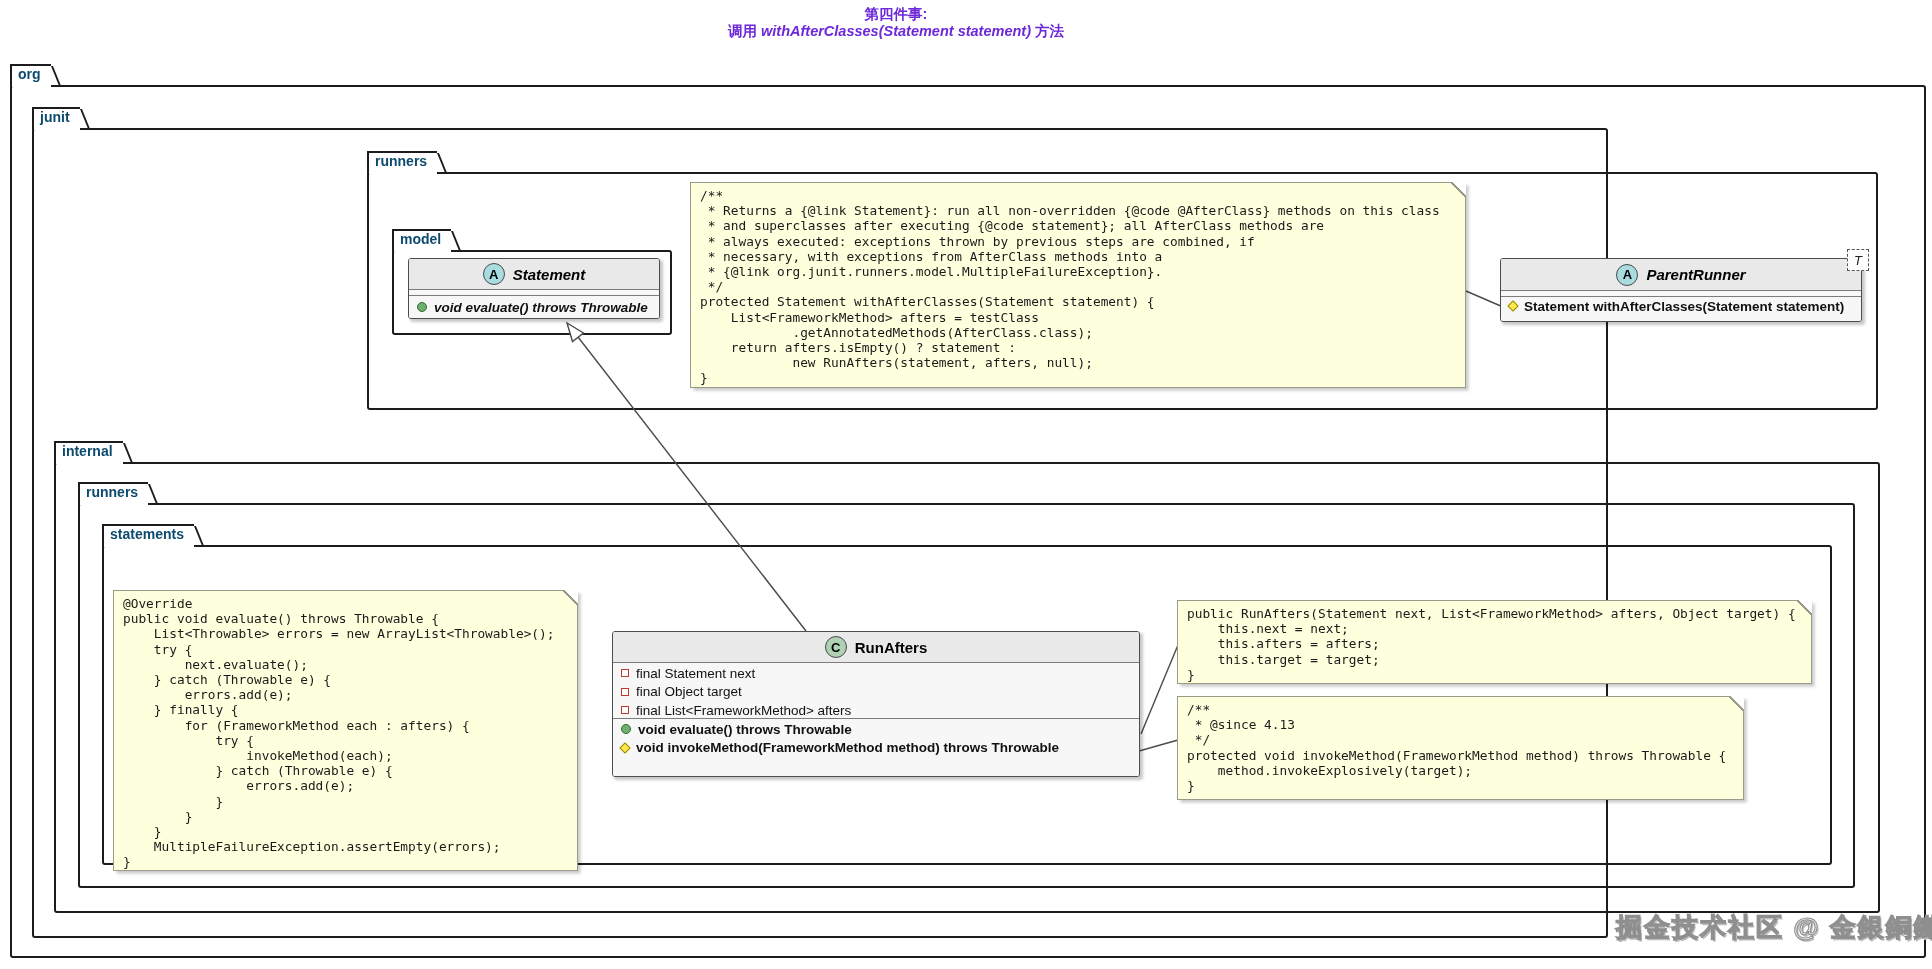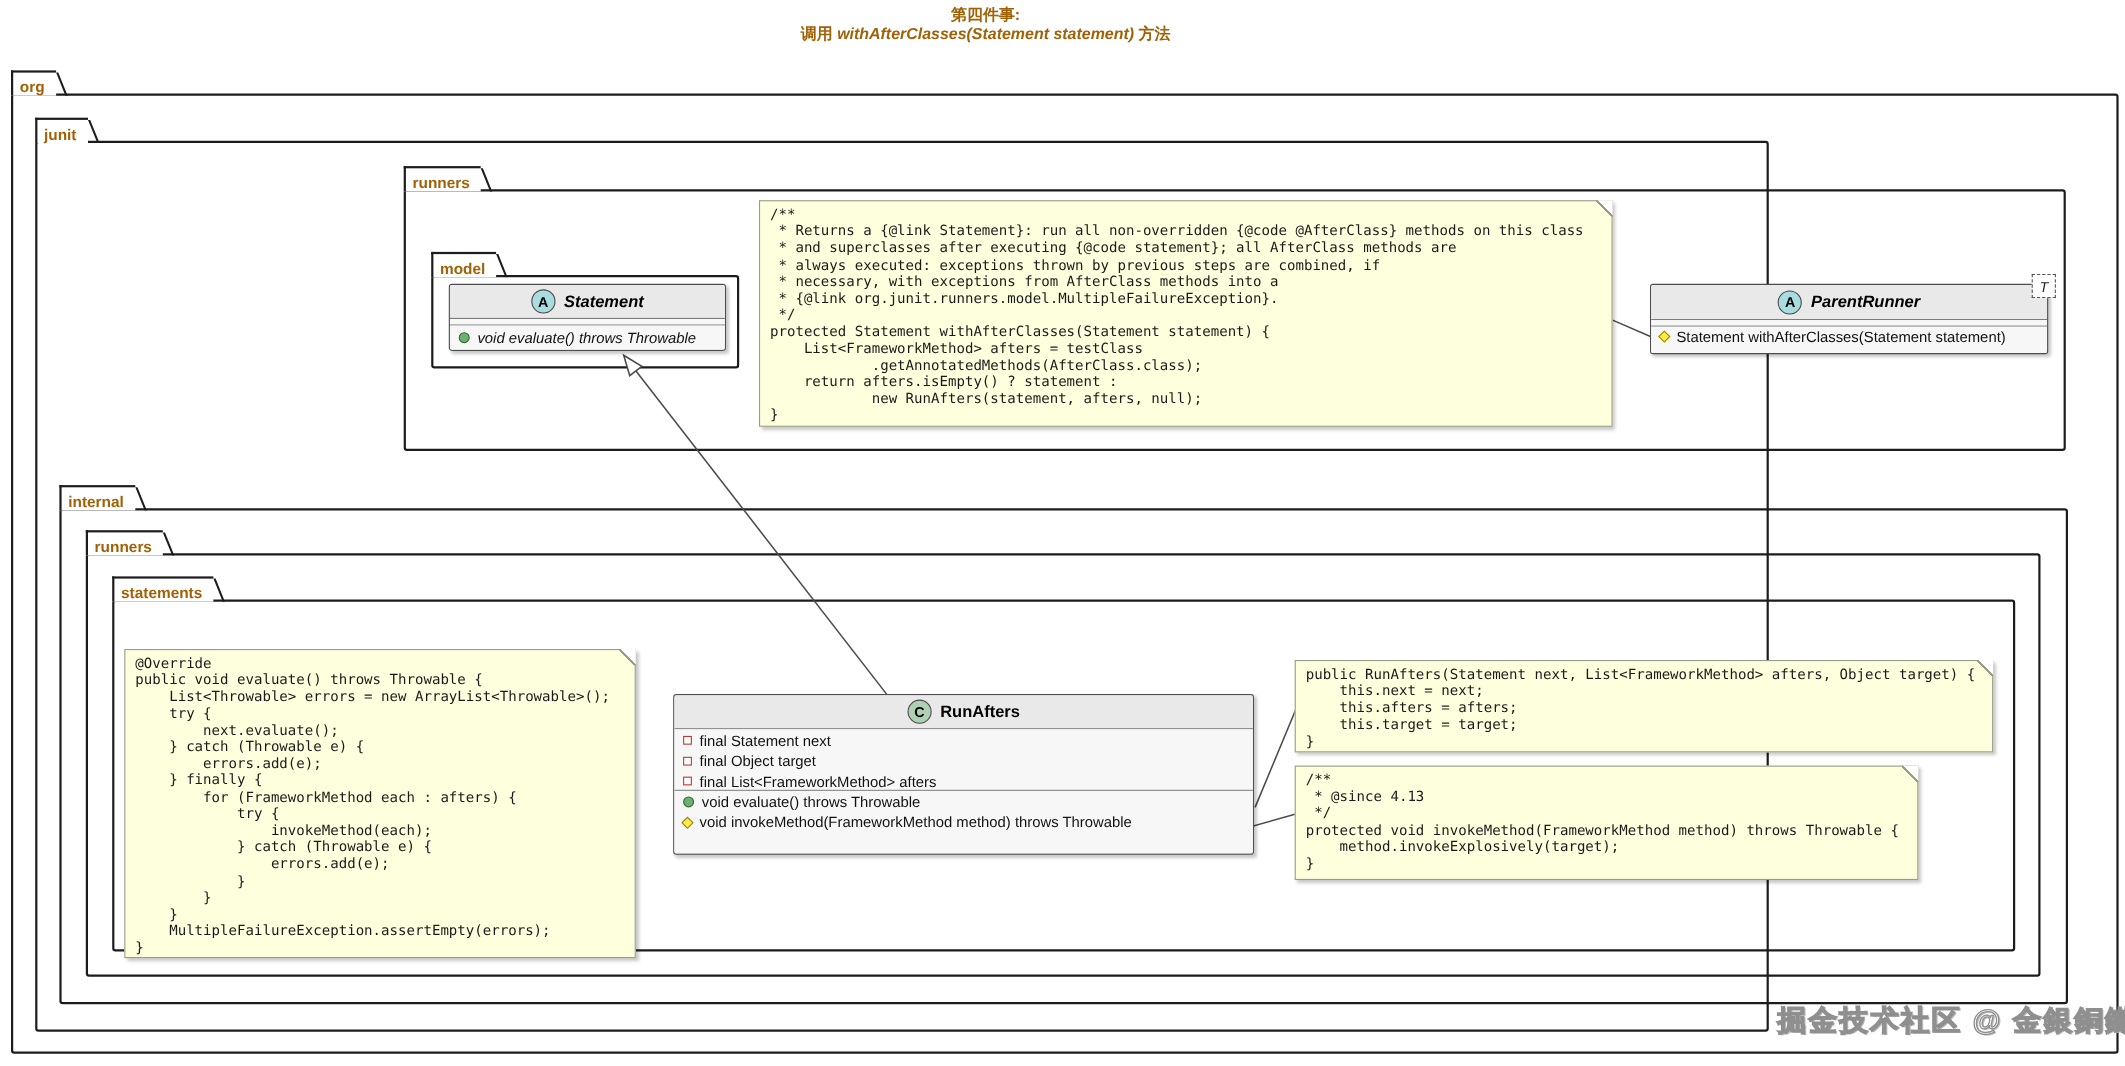--- a/index.html
+++ b/index.html
@@ -1,50 +1,50 @@
 <!DOCTYPE html>
 <html><head>
 <meta charset="utf-8">
 <style>
   * { margin:0; padding:0; box-sizing:border-box; }
   body { background:#ffffff; font-family:"Liberation Sans", sans-serif; }
   .canvas { position:relative; width:1932px; height:969px; background:#fff; overflow:hidden; }
 
   
   .dtitle { position:absolute; left:0; top:6px; width:1792px; text-align:center; z-index:6;
-            font-weight:bold; font-size:14.5px; color:#a16207; line-height:17px; }
+            font-weight:bold; font-size:14.5px; color:#6d28d9; line-height:17px; }
   .dtitle .it { font-style:italic; }
 
   
   .frame { position:absolute; border:2px solid #1c1c1c; border-radius:3px; background:transparent; z-index:1; }
   .ptab  { position:absolute; left:-2px; bottom:100%; height:23px; background:#fff;
            border:2px solid #1c1c1c; border-right:none; border-bottom:none;
-           display:flex; align-items:flex-end; padding:0 10px 0 6px;
-           font-weight:bold; font-size:14px; color:#a16207; z-index:2; }
+           display:flex; align-items:flex-start; padding:0 10px 0 6px;
+           font-weight:bold; font-size:14px; color:#0c4a6e; z-index:2; }
   .ptab::after { content:""; position:absolute; left:100%; top:0; height:100%; width:2px;
                  background:#1c1c1c; transform:skewX(22deg); transform-origin:top; }
 
   
   svg.links { position:absolute; left:0; top:0; z-index:2; pointer-events:none; }
   svg.links line { stroke:#4a4a4a; stroke-width:1.4; }
   svg.links polygon { fill:#ffffff; stroke:#4a4a4a; stroke-width:1.4; }
 
   
   .uclass { position:absolute; border:1.5px solid #4d4d4d; border-radius:3px; background:#f7f7f7;
             box-shadow:2.5px 2.5px 3px rgba(0,0,0,0.22); z-index:3; overflow:hidden; }
   .uhead  { display:flex; align-items:center; justify-content:center; gap:8px;
             background:#e9e9e9; border-bottom:1px solid #7c7c7c; font-size:15px; color:#000; }
   .uhead .uname { font-weight:bold; }
   .ucircle { width:22px; height:22px; border-radius:50%; border:1px solid #4a4a4a;
              display:flex; align-items:center; justify-content:center;
              font-weight:bold; font-size:13px; font-style:normal; flex:0 0 auto; }
   .circ-a { background:#A9DCDF; }
   .circ-c { background:#ADD1B2; }
   .ucompart { border-bottom:1px solid #7c7c7c; background:#f7f7f7; }
-  .ucompart:last-child { border-bottom:none; }
+  .ucompart:last-child { border-bottom:none;font-weight:bold; }
   .urow { display:flex; align-items:center; gap:7px; padding:0 8px; height:18.5px;
           font-size:13.5px; color:#111; white-space:nowrap; }
   .it { font-style:italic; }
   .ic { flex:0 0 auto; }
   .ic-priv { width:8px; height:8px; border:1.5px solid #C0392B; background:#fff; }
   .ic-pub  { width:10px; height:10px; border-radius:50%; background:#6FAF6F; border:1px solid #2e6b2e; }
   .ic-prot { width:8px; height:8px; background:#FFE94E; border:1px solid #9a8a00; transform:rotate(45deg); }
   .generic-box { position:absolute; border:1px dashed #555; background:#fff; z-index:4;
                  display:flex; align-items:center; justify-content:center;
                  font-style:italic; font-size:13px; color:#222; }

